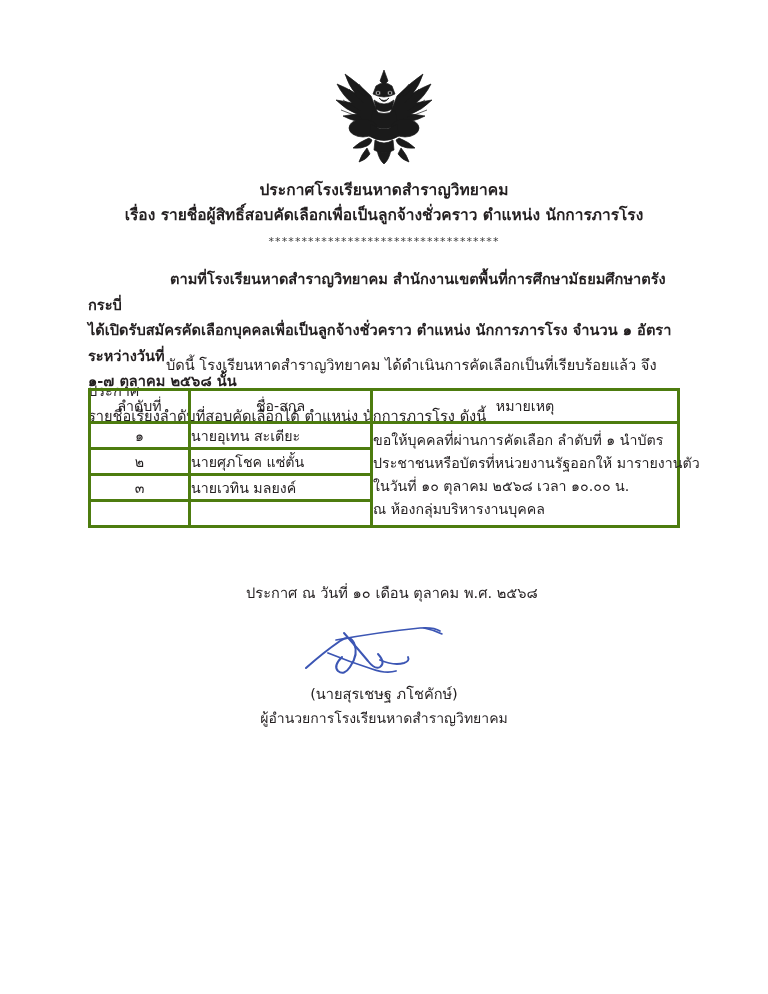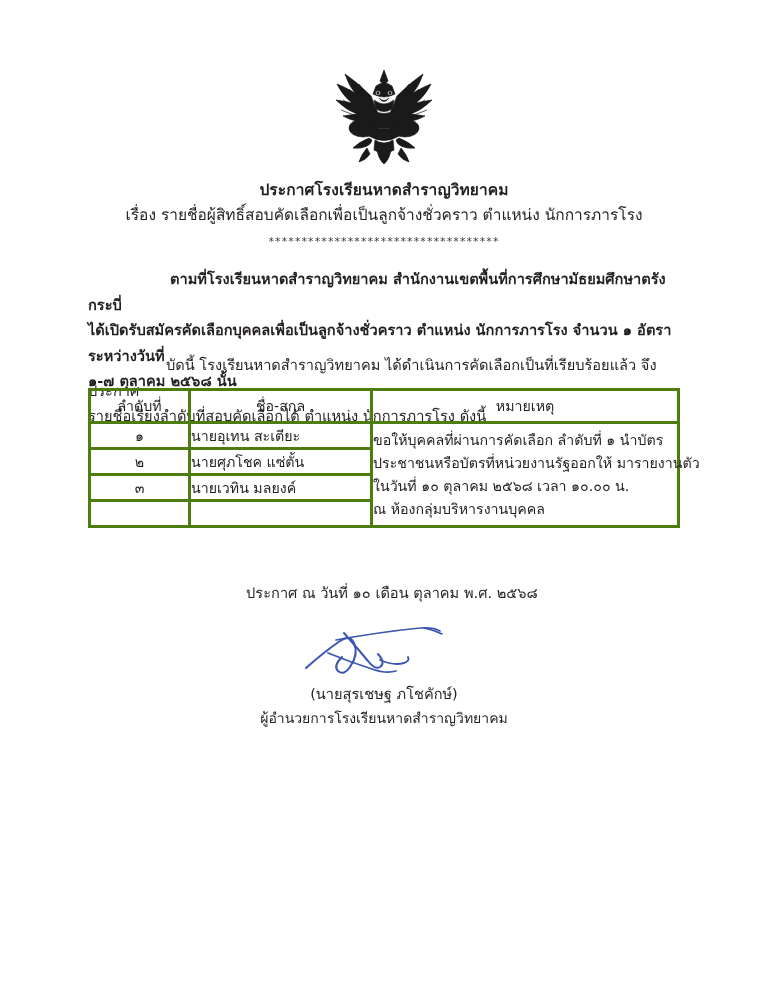--- a/index.html
+++ b/index.html
@@ -51,21 +51,21 @@
   }
   .doc-title {
     font-size: 15.5px;
     font-weight: bold;
     letter-spacing: 0.1px;
     line-height: 24px;
     white-space: nowrap;
   }
   .doc-subject {
     font-size: 15.5px;
-    font-weight: normal;
+    font-weight: bold;
     line-height: 26px;
     white-space: nowrap;
     text-align: center;
   }
   .asterisks {
     font-size: 11px;
     letter-spacing: 1.1px;
     color: #3b3b3b;
     line-height: 22px;
     margin-top: 3px;

